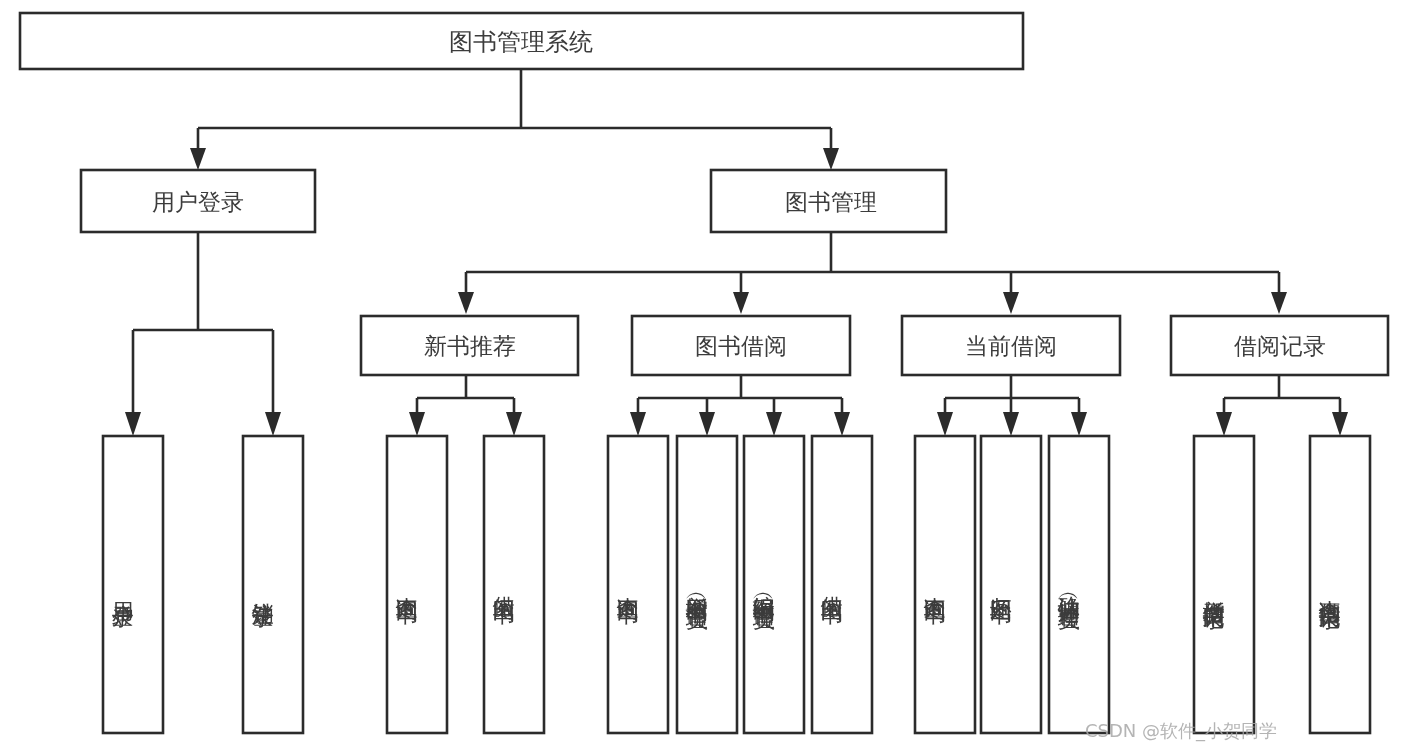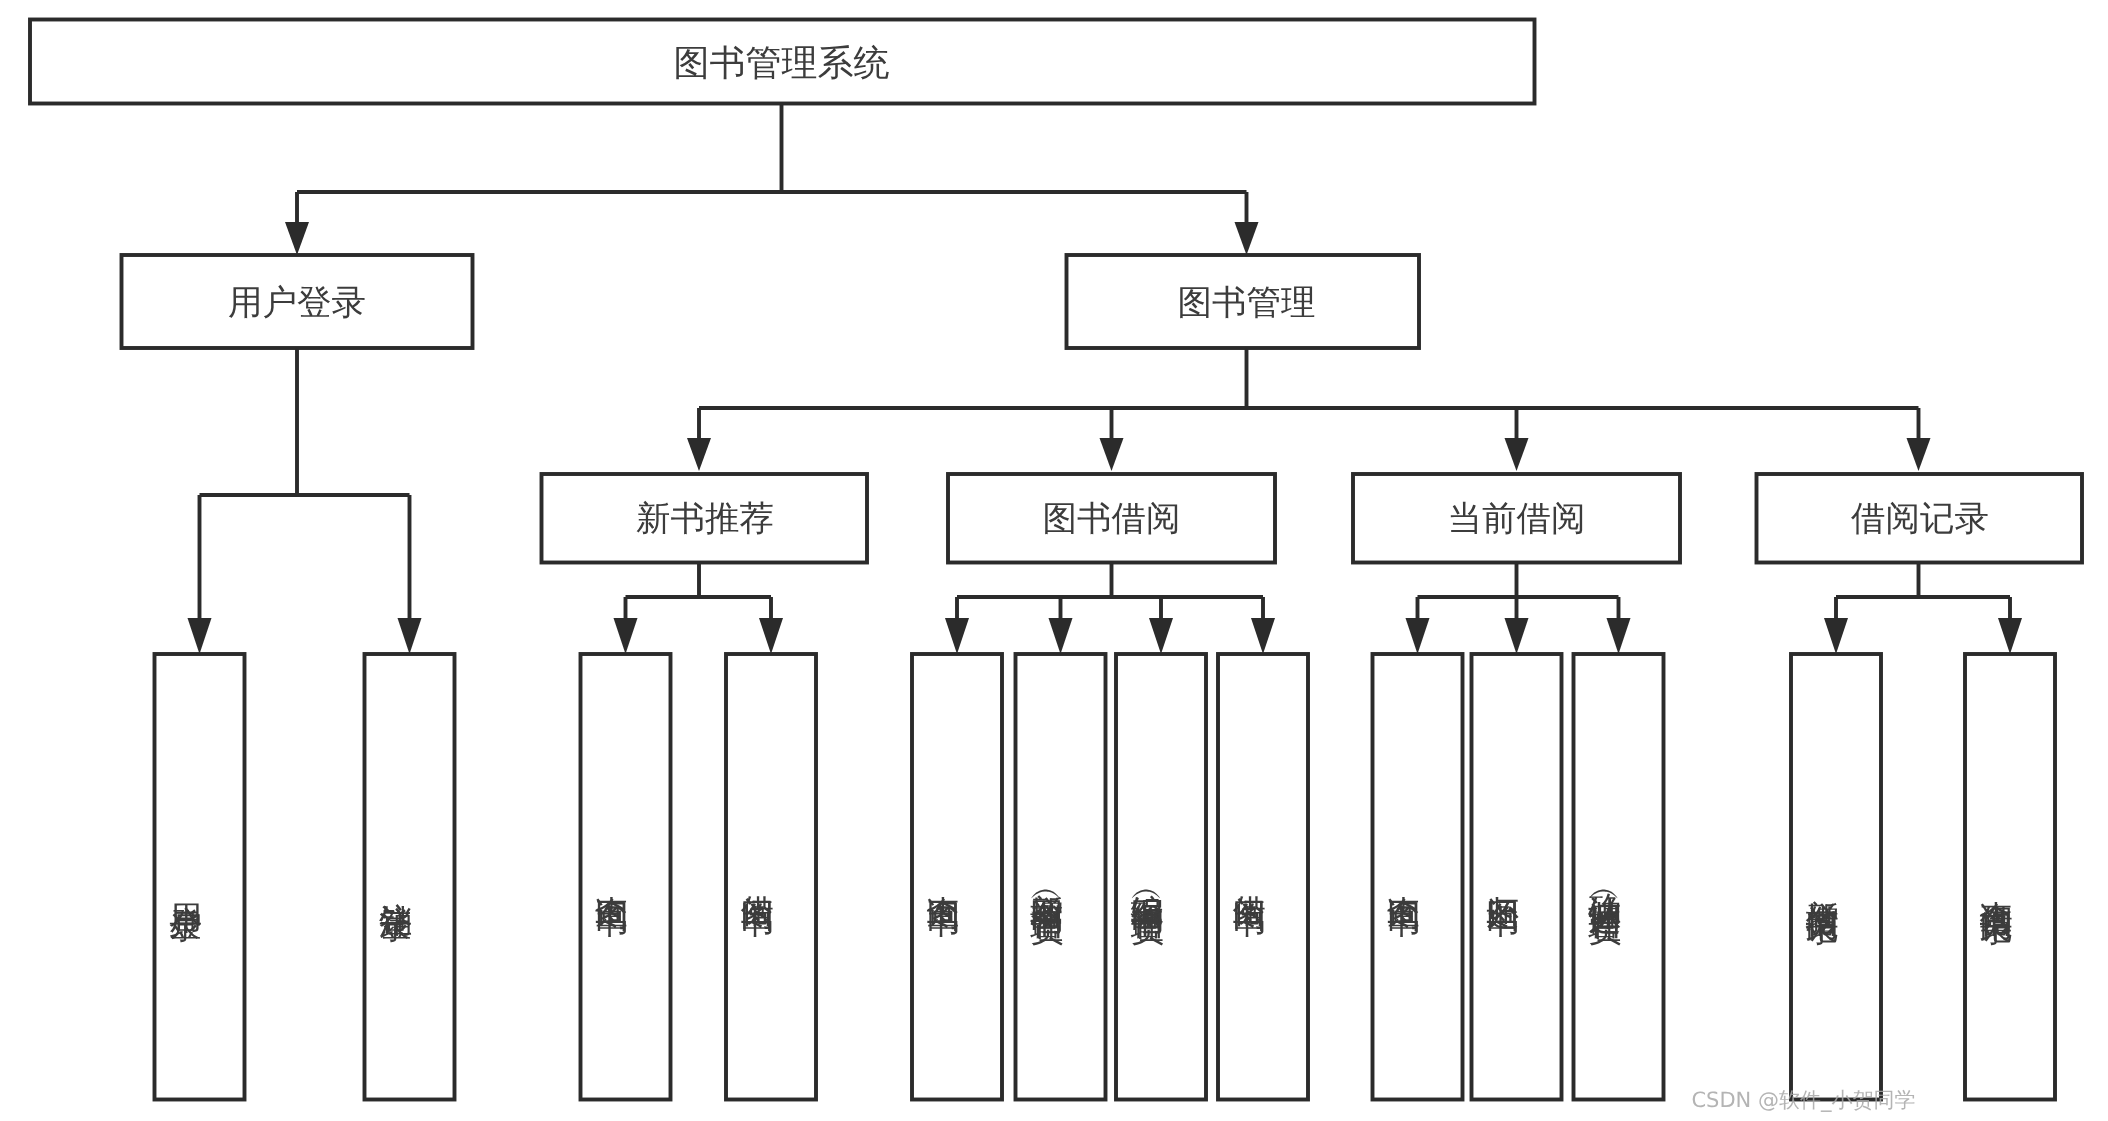--- a/index.html
+++ b/index.html
@@ -68,21 +68,21 @@
     letter-spacing: 2px;
     white-space: nowrap;
     text-align: center;
     pointer-events: none;
   }
   #watermark {
     position: absolute;
     right: 8px;
     bottom: 4px;
     font-family: "DejaVu Sans", "Liberation Sans", sans-serif;
-    font-size: 14px;
+    font-size: 18px;
     color: #a8a8a8;
     opacity: 0.85;
     white-space: nowrap;
   }
 </style>
 </head>
 <body>
 
 <div id="diagram-root">
 

